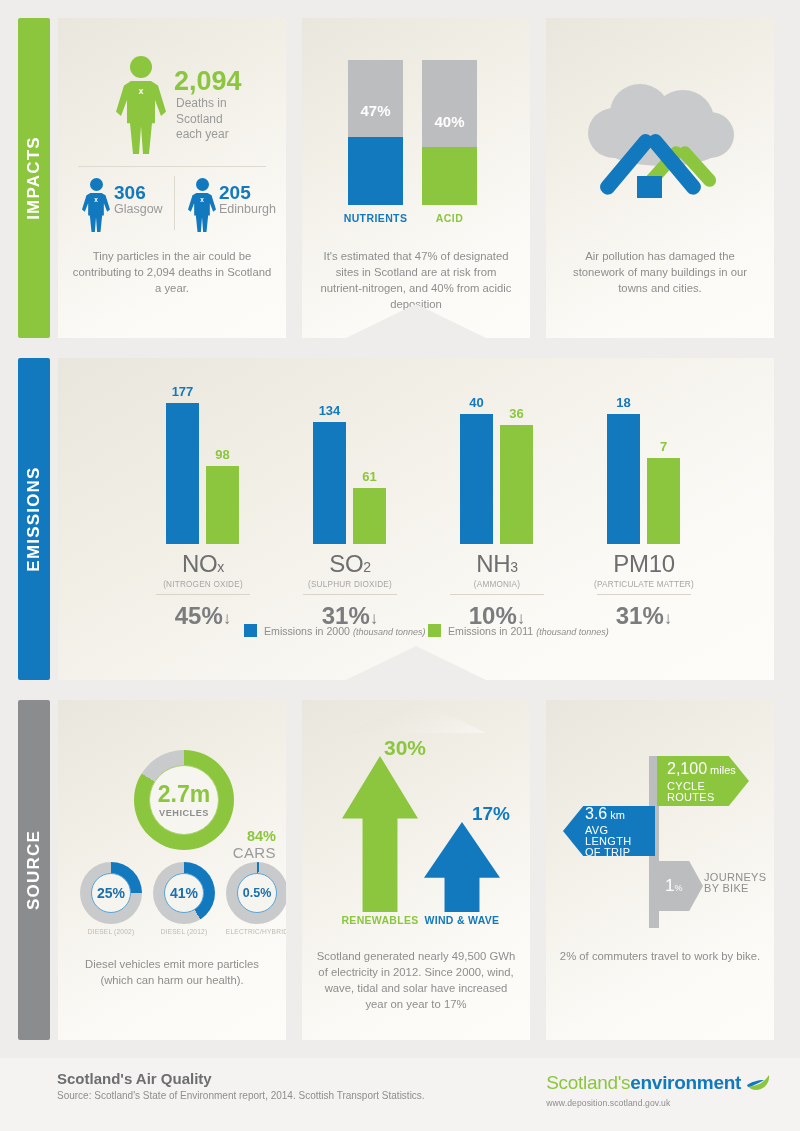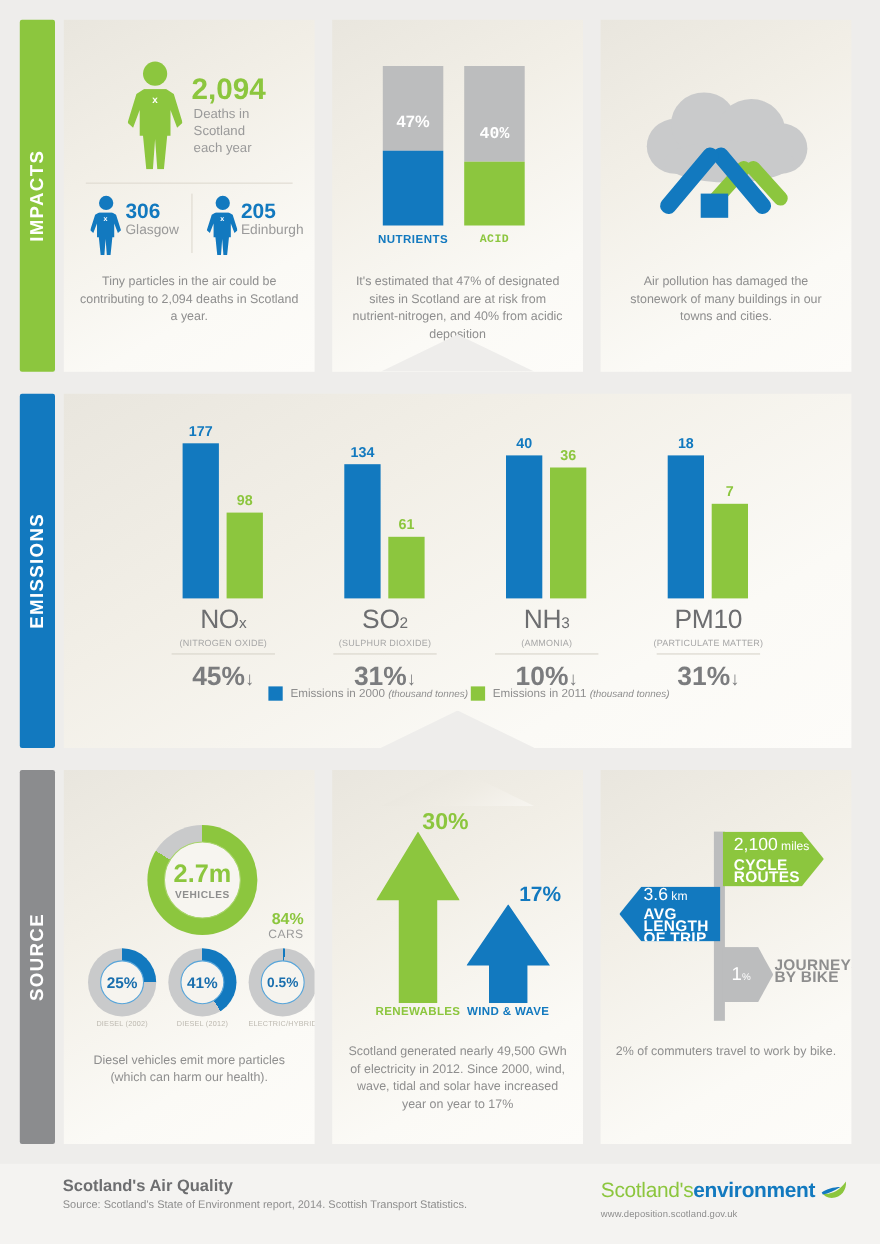--- a/index.html
+++ b/index.html
@@ -136,36 +136,36 @@
     border: 1.4px solid #57a5da;
     display: flex; align-items: center; justify-content: center;
     color: #1a6fae; font-weight: bold; font-size: 14px;
   }
   .mini-label {
     position: absolute; text-align: center; color: #bdb9b0;
     font-size: 6.6px; letter-spacing: .2px;
   }
   .side-pct { position: absolute; text-align: right; }
   .side-pct b { display: block; color: #8cc63e; font-size: 14.5px; }
-  .side-pct span { display: block; color: #9a9a9a; font-size: 11px; letter-spacing: .4px; }
+  .side-pct span { display: block; color: #9a9a9a; font-size: 15px; letter-spacing: .4px; }
 
   .arrow-up { position: absolute; }
   .arrow-pct { position: absolute; font-weight: bold; text-align: right; }
   .arrow-lbl {
     position: absolute; text-align: center; font-weight: bold;
     font-size: 10.5px; letter-spacing: .3px;
   }
 
   .signpost { position: absolute; background: #bcbdbe; }
   .sign {
     position: absolute; display: flex; flex-direction: column; justify-content: center;
     color: #fff;
   }
   .sign-big { font-weight: normal; }
-  .sign-sm { font-weight: bold; font-size: 14px; letter-spacing: .3px; line-height: 11px; }
+  .sign-sm { font-weight: normal; font-size: 11px; letter-spacing: .3px; line-height: 11px; }
 
   
   #footer { position: absolute; left: 0; top: 1058px; width: 800px; height: 73px; background: #f4f3f1; }
   .foot-title { position: absolute; left: 57px; top: 12px; color: #6d6e70; font-size: 15px; font-weight: bold; }
   .foot-src { position: absolute; left: 57px; top: 32px; color: #8e8e8e; font-size: 10px; }
   .logo { position: absolute; right: 28px; top: 14px; text-align: left; margin-left: 16px; }
   .logo-word { font-size: 19px; letter-spacing: -.3px; white-space: nowrap; }
   .logo-word .g { color: #8cc63e; }
   .logo-word .b { color: #1279bf; font-weight: bold; }
   .logo-url { color: #8e8e8e; font-size: 8.6px; margin-top: 4px; letter-spacing: .1px; }
@@ -215,21 +215,21 @@
     <div class="caption" style="top:230px;">Tiny particles in the air could be contributing to 2,094 deaths in Scotland a year.</div>
   </div>
 
   <div class="card" style="left:302px; top:18px; width:228px; height:320px;">
     <div class="stackbar" style="left:46px; top:42px; width:55px; height:145px;">
       <div class="sb-top" style="height:53%;"></div>
       <div class="sb-bot" style="height:47%; background:#1279bf;"></div>
       <div class="sb-pct" style="top:42px;">47%</div>
       <div class="sb-label" style="top:152px; color:#1279bf;">NUTRIENTS</div>
     </div>
-    <div class="stackbar" style="left:120px; top:42px; width:55px; height:145px;font-family:Liberation Mono, monospace;">
+    <div class="stackbar" style="left:120px; top:42px; width:55px; height:145px;">
       <div class="sb-top" style="height:60%;"></div>
       <div class="sb-bot" style="height:40%; background:#8cc63e;"></div>
       <div class="sb-pct" style="top:53px;">40%</div>
       <div class="sb-label" style="top:152px; color:#8cc63e;">ACID</div>
     </div>
     <div class="caption" style="top:230px;">It's estimated that 47% of designated sites in Scotland are at risk from nutrient-nitrogen, and 40% from acidic deposition</div>
 
     <div class="notch" style="left:44px; top:286px;"></div>
   </div>
 

